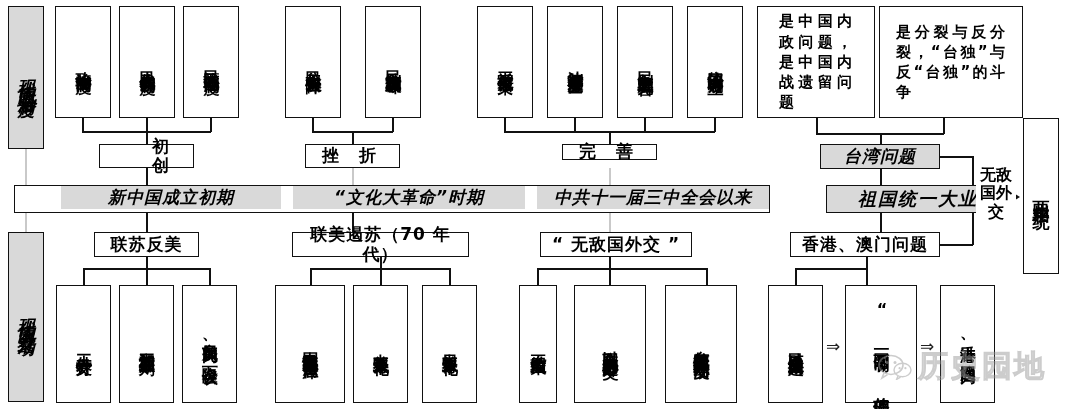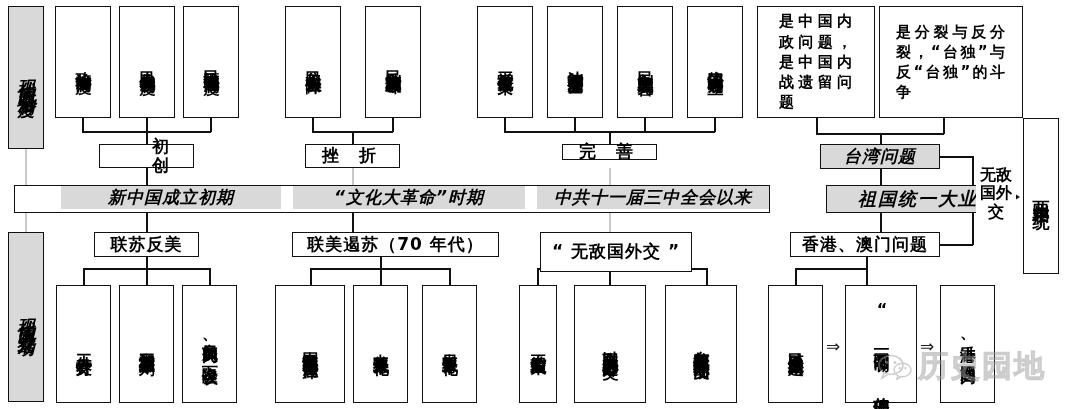--- a/index.html
+++ b/index.html
@@ -162,33 +162,33 @@
   <div class="ln lnv" style="left:146px;top:257px;height:12px;"></div>
   <div class="ln lnh" style="left:83px;top:268px;width:127px;"></div>
   <div class="ln lnv" style="left:83px;top:268px;height:17px;"></div>
   <div class="ln lnv" style="left:146px;top:268px;height:17px;"></div>
   <div class="ln lnv" style="left:209px;top:268px;height:17px;"></div>
 
   <div class="bx vt" style="left:56px;top:285px;width:55px;height:118px;font-size:16px;">三大外交方针</div>
   <div class="bx vt" style="left:119px;top:285px;width:55px;height:118px;font-size:16px;">和平共处五项原则</div>
   <div class="bx vt" style="left:182px;top:285px;width:55px;height:118px;font-size:16px;">参加日内瓦、万隆会议</div>
 
-  <div class="bx hz" style="left:292px;top:232px;width:207px;height:25px;font-size:17px;">联美遏苏（70 年代）</div>
+  <div class="bx hz" style="left:292px;top:232px;width:177px;height:25px;font-size:17px;">联美遏苏（70 年代）</div>
 
   <div class="ln lnv" style="left:380px;top:257px;height:12px;"></div>
   <div class="ln lnh" style="left:310px;top:268px;width:140px;"></div>
   <div class="ln lnv" style="left:310px;top:268px;height:17px;"></div>
   <div class="ln lnv" style="left:380px;top:268px;height:17px;"></div>
   <div class="ln lnv" style="left:449px;top:268px;height:17px;"></div>
 
   <div class="bx vt" style="left:275px;top:285px;width:70px;height:118px;font-size:16px;">中国恢复联合国合法席位</div>
   <div class="bx vt" style="left:353px;top:285px;width:55px;height:118px;font-size:16px;">中美关系正常化</div>
   <div class="bx vt" style="left:422px;top:285px;width:55px;height:118px;font-size:16px;">中日关系正常化</div>
 
-  <div class="bx hz" style="left:540px;top:232px;width:152px;height:40px;font-size:17px;">“ 无敌国外交 ”</div>
+  <div class="bx hz" style="left:540px;top:232px;width:152px;height:25px;font-size:17px;">“ 无敌国外交 ”</div>
 
   <div class="ln lnv" style="left:609px;top:257px;height:12px;"></div>
   <div class="ln lnh" style="left:537px;top:268px;width:170px;"></div>
   <div class="ln lnv" style="left:537px;top:268px;height:17px;"></div>
   <div class="ln lnv" style="left:609px;top:268px;height:17px;"></div>
   <div class="ln lnv" style="left:706px;top:268px;height:17px;"></div>
 
   <div class="bx vt" style="left:519px;top:285px;width:38px;height:118px;font-size:16px;">不结盟政策</div>
   <div class="bx vt" style="left:574px;top:285px;width:72px;height:118px;font-size:16px;">以联合国为中心的多边外交</div>
   <div class="bx vt" style="left:665px;top:285px;width:72px;height:118px;font-size:16px;">参与地区性国际组织外交活动</div>

